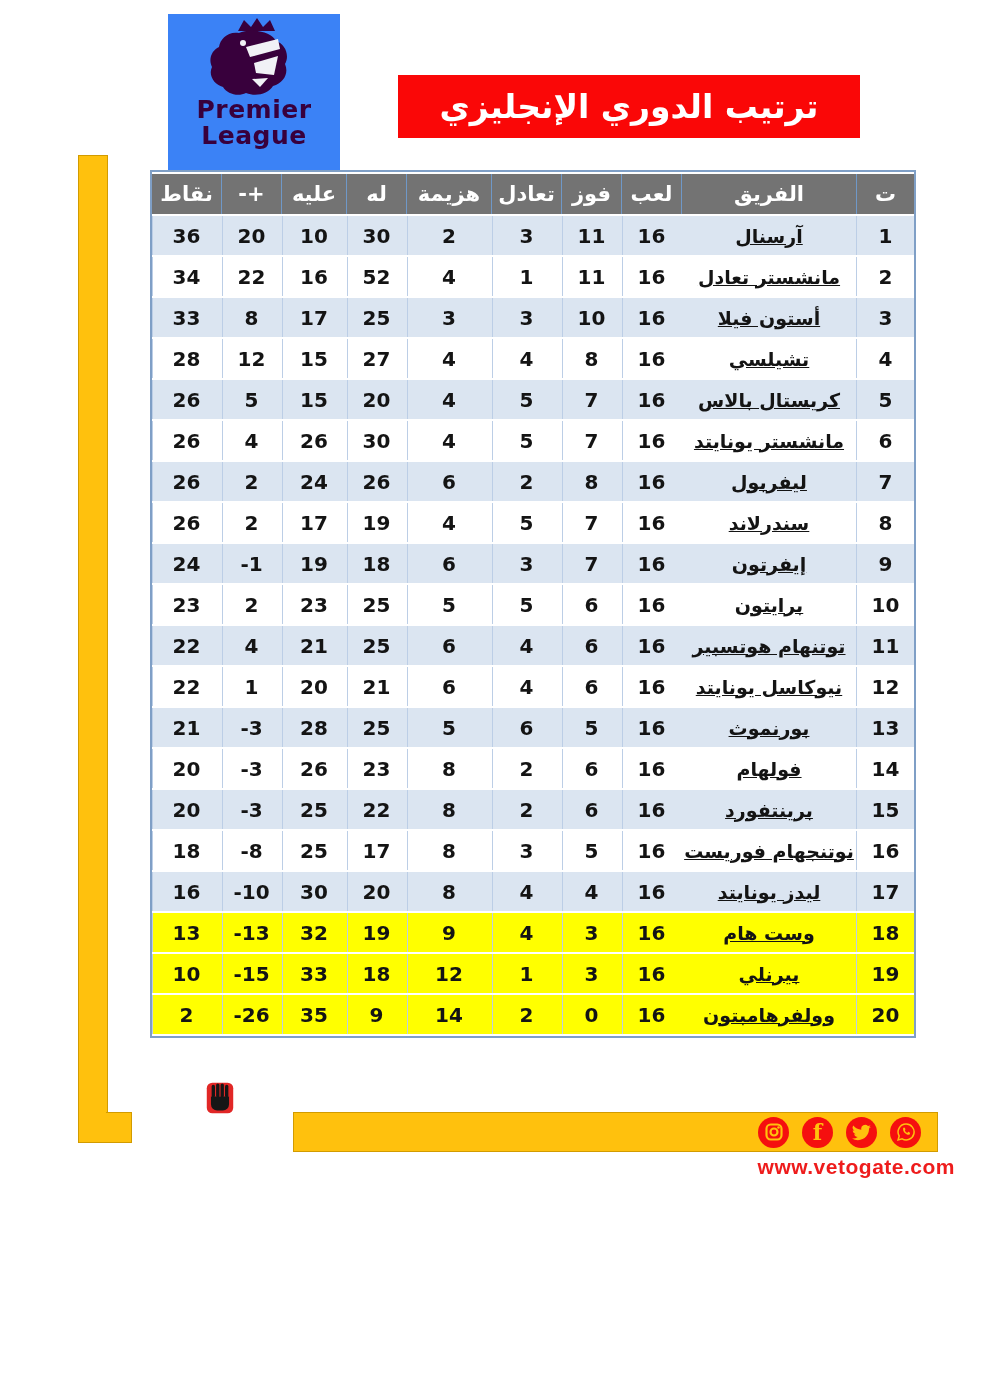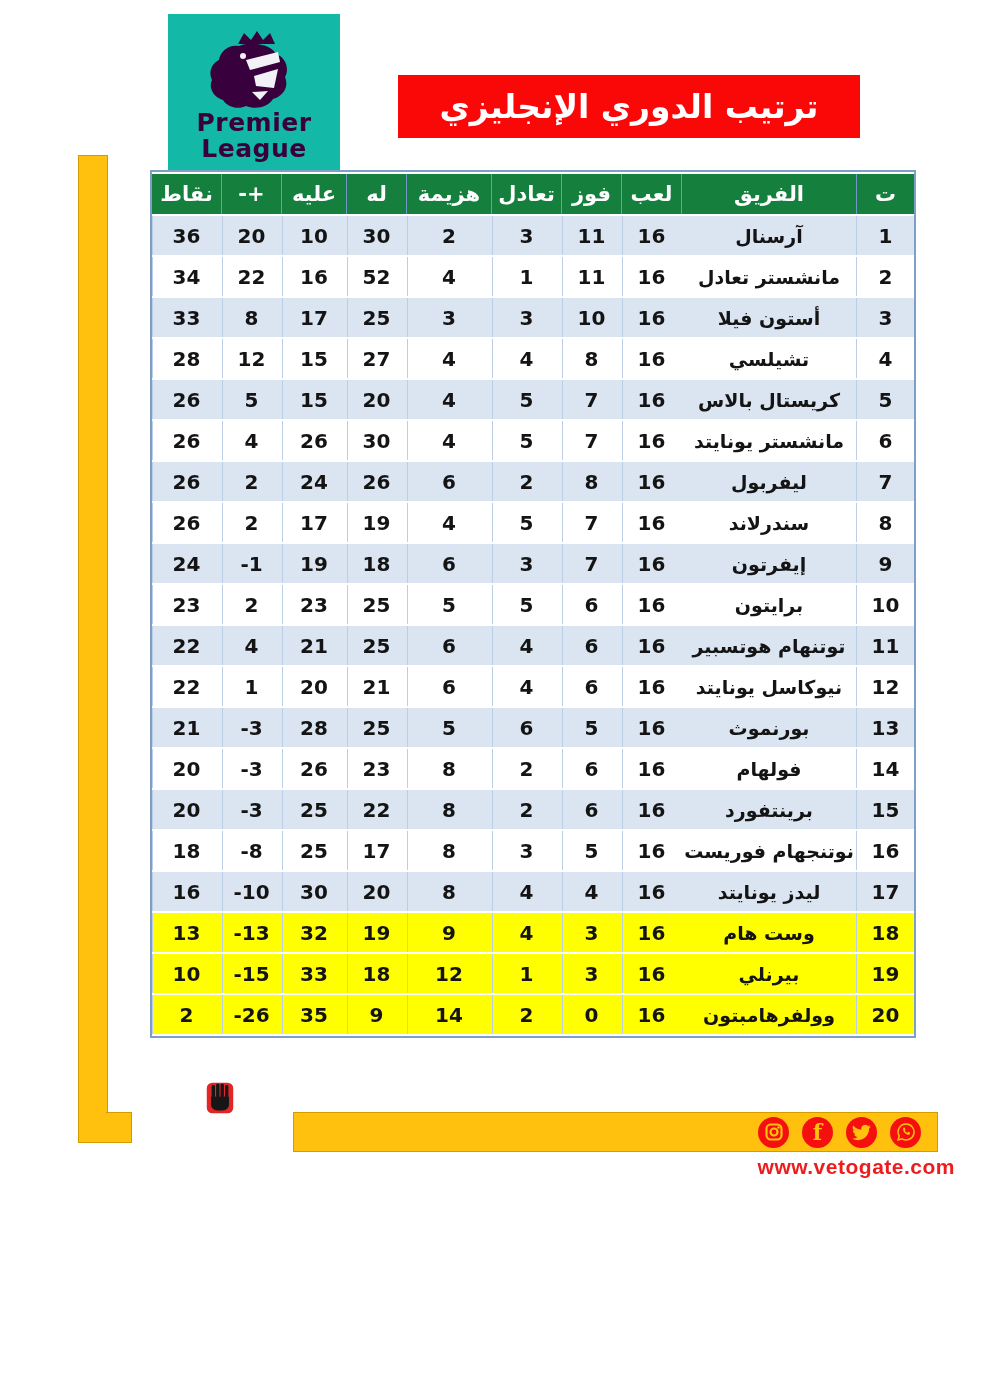--- a/index.html
+++ b/index.html
@@ -5,21 +5,21 @@
   * { margin:0; padding:0; box-sizing:border-box; }
   html,body { background:#ffffff; }
   body {
     width:990px; height:1400px; position:relative; overflow:hidden;
     font-family:"DejaVu Sans", sans-serif;
   }
 
   
   .pl-box {
     position:absolute; left:168px; top:14px; width:172px; height:156px;
-    background:#14b8a6; text-align:center; padding-top:16px;
+    background:#3b82f6; text-align:center; padding-top:3px;
   }
   .pl-box svg { display:block; margin:0 auto; }
   .pl-line { color:#38003c; font-weight:bold; font-size:25px; line-height:26px;
              font-family:"DejaVu Sans", sans-serif; letter-spacing:0.5px; }
 
   
   .banner {
     position:absolute; left:398px; top:75px; width:462px; height:63px;
     background:#fa0707; color:#ffffff; font-weight:bold; font-size:33px;
     display:flex; align-items:center; justify-content:center;
@@ -35,34 +35,34 @@
                gap:13px; padding-right:16px; }
 
   
   table.standings {
     position:absolute; left:150px; top:170px; width:762px;
     direction:rtl; table-layout:fixed;
     border-collapse:separate; border-spacing:0 2px;
     border:2px solid #7f9fc6; background:#ffffff;
   }
   .standings th {
-    background:#15803d; color:#ffffff; font-weight:bold; font-size:21px;
+    background:#737373; color:#ffffff; font-weight:bold; font-size:21px;
     height:40px; text-align:center; vertical-align:middle;
   }
   .standings th:not(:first-child) { border-inline-start:1px solid #6f98c8; }
   .standings td {
     height:39px; text-align:center; vertical-align:middle;
     font-weight:bold; font-size:20px; color:#141414;
   }
   .standings td:not(:first-child) { border-inline-start:1px solid #bccee6; }
   .standings tbody tr:nth-child(odd):not(.relegation) td { background:#dbe5f1; }
   .standings tbody tr:nth-child(even):not(.relegation) td { background:#ffffff; }
   .standings tbody tr.relegation td { background:#ffff00; }
   .standings td.num { direction:ltr; }
-  .standings td.team-cell { font-size:19px; }
+  .standings td.team-cell { font-size:19px;text-decoration:underline; }
 
   
   .veto { position:absolute; left:142px; top:1082px; width:160px; height:110px; }
   .veto-text {
     position:absolute; left:0; top:12px; width:100%; text-align:center;
     font-size:64px; font-weight:bold; color:#161616; line-height:95px;
     text-shadow:0 0 2px #fff, 0 0 2px #fff;
   }
   .veto-hand { position:absolute; left:64px; top:0px; }
 

